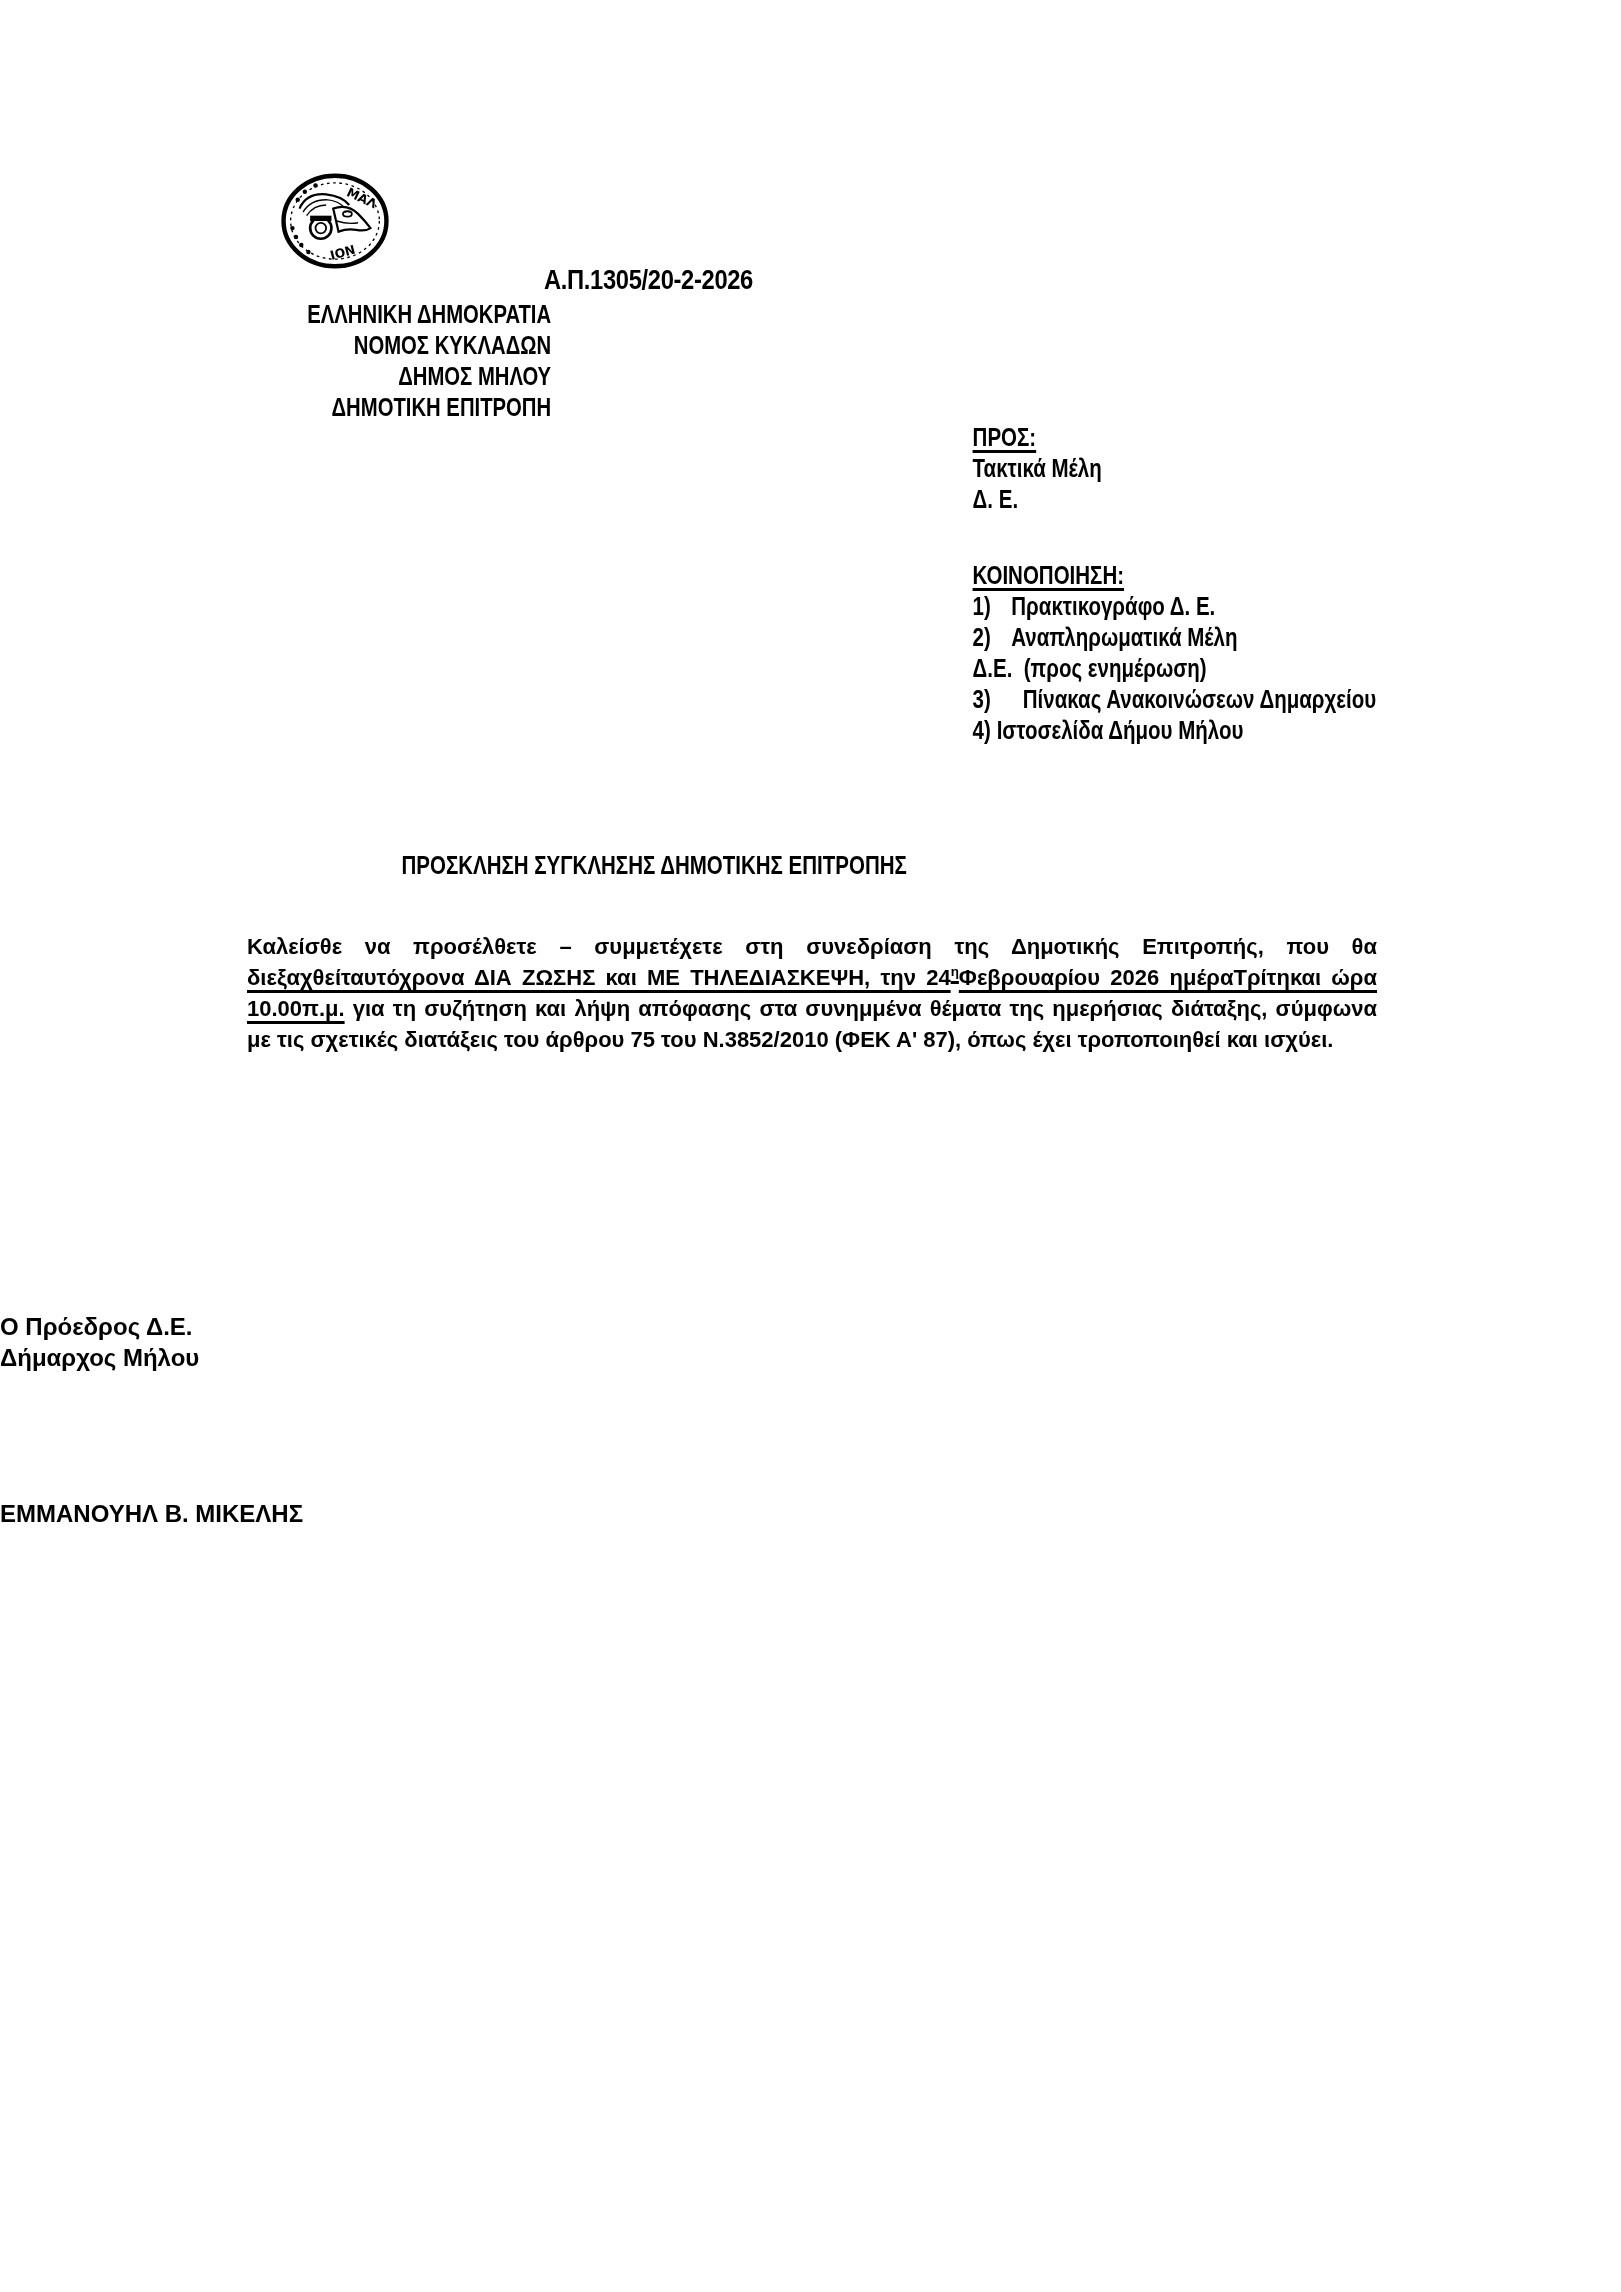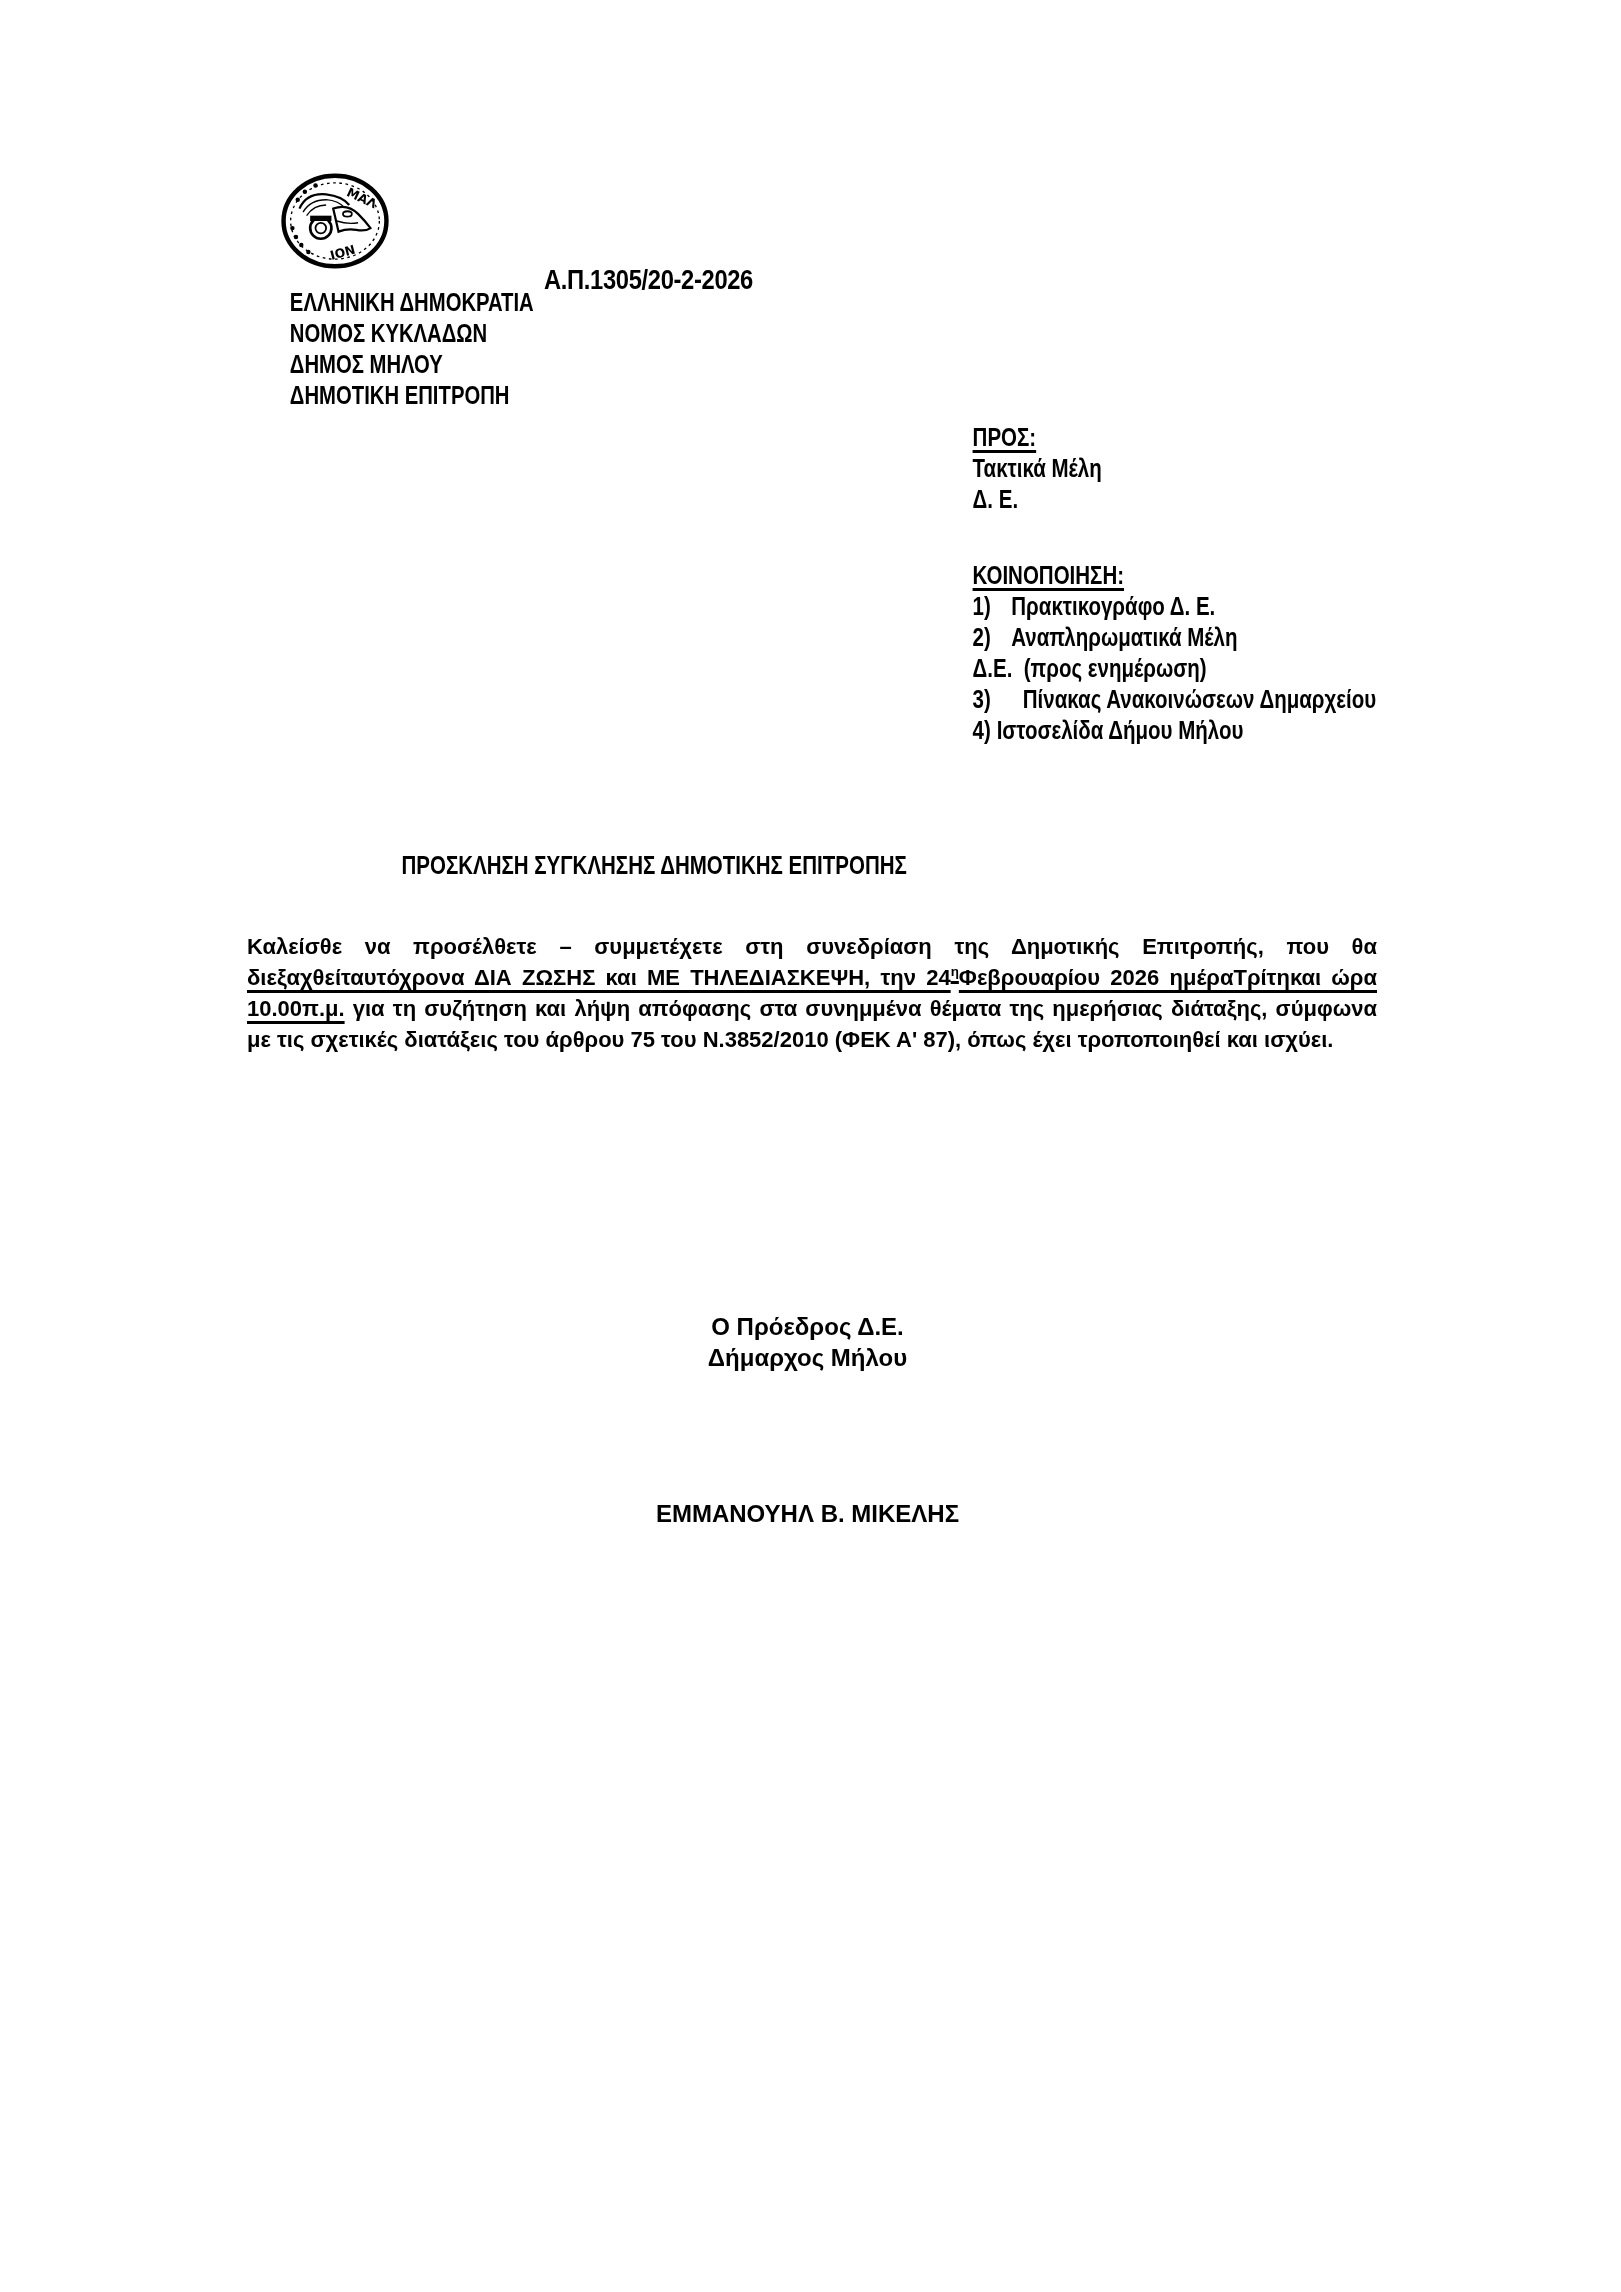--- a/index.html
+++ b/index.html
@@ -1,32 +1,32 @@
 <!DOCTYPE html>
 <html style="font-size:14.3px"><head>
 <meta charset="utf-8">
 <style>
   html, body { margin: 0; padding: 0; background: #ffffff; }
   body { width: 1622px; height: 2293px; position: relative; overflow: hidden; color: #000; }
   .abs { position: absolute; white-space: nowrap; }
   .logo { position: absolute; left: 280px; top: 173px; width: 110px; height: 96px; }
   .ref { left: 544px; top: 266px; font-family: "Liberation Sans", sans-serif; font-weight: bold; font-size: 27px; line-height: 28.5px; transform: scaleX(0.88); transform-origin: left center; letter-spacing: -0.4px; }
-  .hdr-block { position: absolute; left: 253px; top: 287px; width: 335px; text-align: left; }
+  .hdr-block { position: absolute; left: 253px; top: 299px; width: 335px; text-align: right; }
   .hdr-line { display: block; height: 31px; font-family: "Liberation Sans", sans-serif; font-weight: bold; font-size: 26px; line-height: 31px; transform: scaleX(0.78); white-space: nowrap; }
   .recip { position: absolute; right: 246px; top: 422px; }
   .recip .ln { display: block; height: 31px; font-family: "Liberation Sans", sans-serif; font-weight: bold; font-size: 25px; line-height: 31px; transform: scaleX(0.82); transform-origin: right center; white-space: nowrap; }
   .recip .gap { height: 45px; }
   .u { text-decoration: underline; text-decoration-thickness: 2.7px; text-underline-offset: 3.6px; }
   .item-num { display: inline-block; margin-right: 25px; }
   .title { position: absolute; left: 0; width: 1309px; top: 851px; text-align: center; font-family: "Liberation Sans", sans-serif; font-weight: bold; font-size: 25px; line-height: 28.5px; }
   .title span { display: inline-block; transform: scaleX(0.82); }
   .body-text { position: absolute; left: 247px; top: 907px; width: 1130px; font-family: "Liberation Sans", sans-serif; font-weight: bold; font-size: 22px; line-height: 31px; text-align: justify; text-align-last: left; white-space: normal; margin-top: 24px; }
   .body-text .u { text-decoration-thickness: 2.7px; text-underline-offset: 4.5px; }
   .body-text sup { font-size: 13.4px; line-height: 0; vertical-align: 9px; }
-  .sign { position: absolute; left: 0; width: 1615px; text-align: center; font-family: "Liberation Sans", sans-serif; font-weight: bold; font-size: 24px; line-height: 31px; }
+  .sign { position: absolute; left: 0; width: 1615px; font-family: "Liberation Sans", sans-serif; font-weight: bold; font-size: 24px; line-height: 31px; }
 </style>
 </head>
 <body>
 
 <div class="logo">
   <svg width="110" height="96" viewBox="0 0 124 108">
     <ellipse cx="62" cy="54" rx="58" ry="51" fill="#fff" stroke="#000" stroke-width="5"></ellipse>
     <ellipse cx="62" cy="54" rx="50" ry="43" fill="none" stroke="#000" stroke-width="1.5" stroke-dasharray="3 4"></ellipse>
 
     <path d="M22 40 Q30 22 52 24 Q70 26 78 36" fill="none" stroke="#000" stroke-width="2.5"></path>

